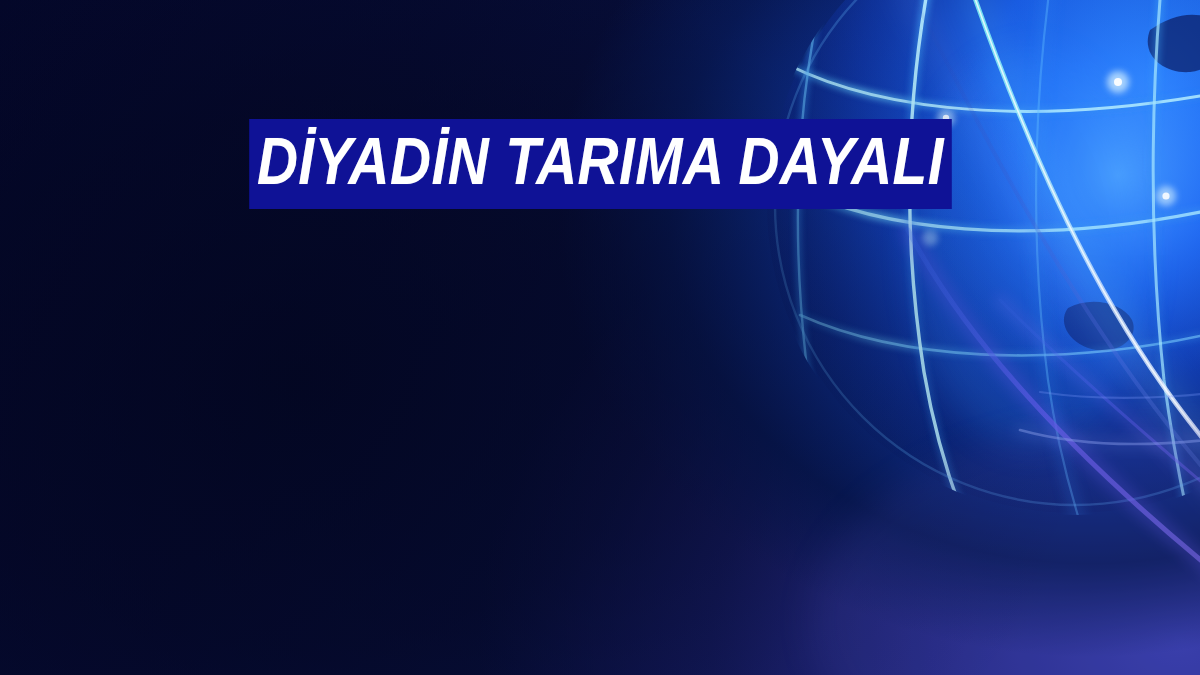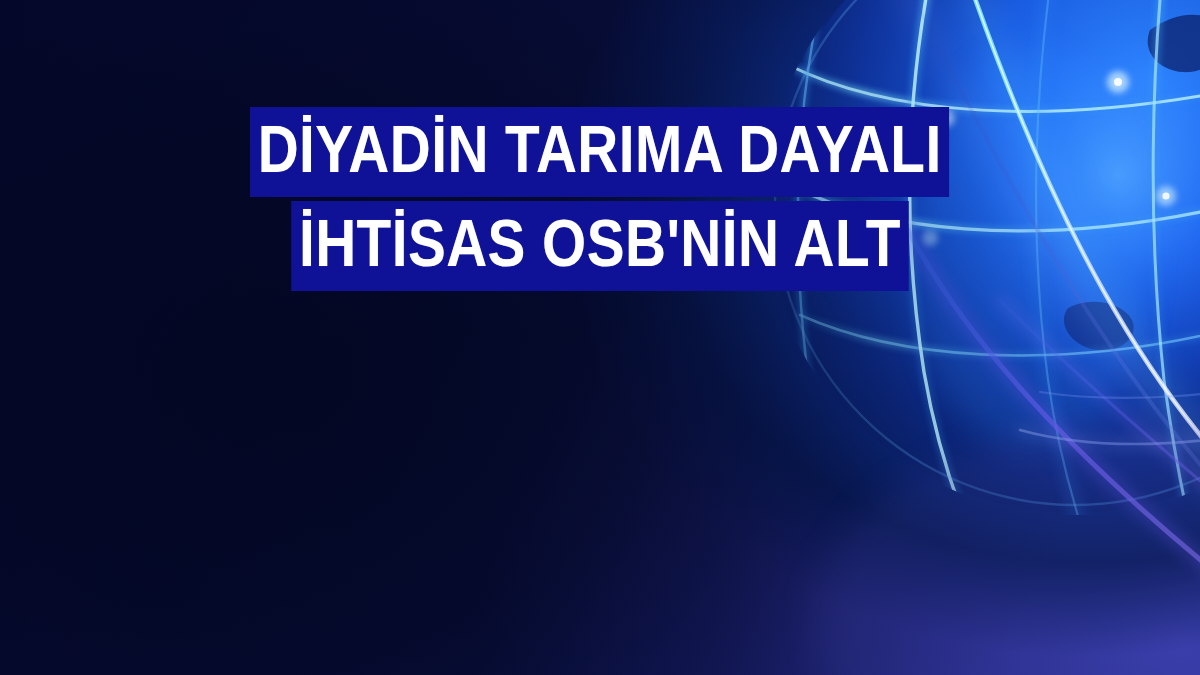--- a/index.html
+++ b/index.html
@@ -43,22 +43,23 @@
     position: absolute;
     left: 0;
     top: 104px;
     width: 1200px;
     text-align: center;
     z-index: 5;
   }
   .hl-line {
     display: block;
     line-height: 0;
-    margin: 3px;
+    margin: 15px;
     padding: 0;
+    font-style: italic;
   }
   .hl-line + .hl-line { margin-top: 4px; }
 
   .hl-text {
     display: inline-block;
     position: relative;
     font-family: "Liberation Sans", sans-serif;
     font-weight: 700;
     font-size: 66px;
     line-height: 84px;
@@ -207,18 +208,15 @@
       <ellipse cx="1150" cy="620" rx="340" ry="200" fill="#3b3f9e" opacity="0.22" filter="url(#blurLg)"></ellipse>
     </g>
   </svg>
 
   <div class="vignette"></div>
 
   <div class="headline">
     <div class="hl-line">
       <span class="hl-text">DİYADİN TARIMA DAYALI</span>
     </div>
-    <div class="hl-line">
-      <span class="hl-text">İHTİSAS OSB'NİN ALT</span>
-    </div>
   </div>
 
 </div>
 
 </body></html>

